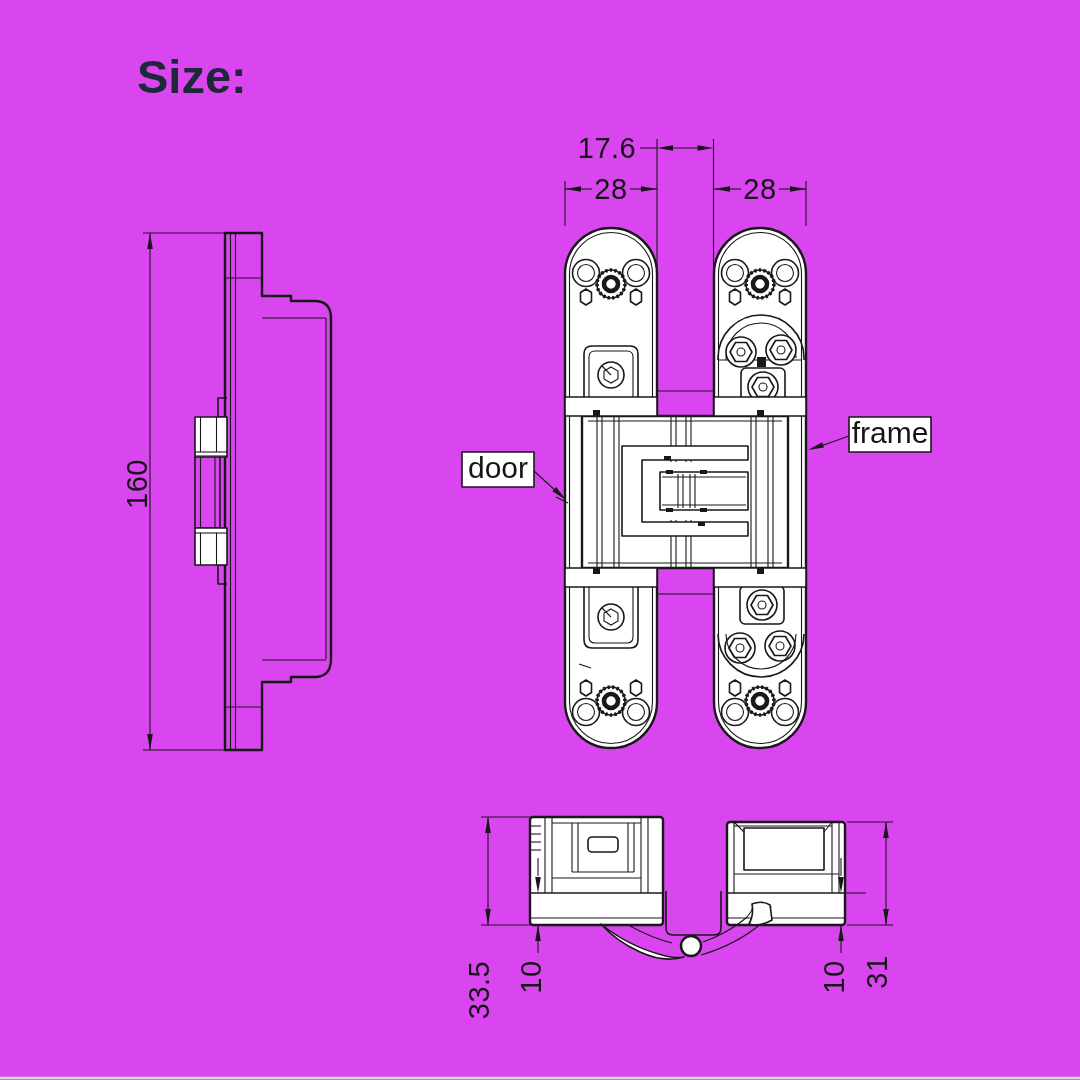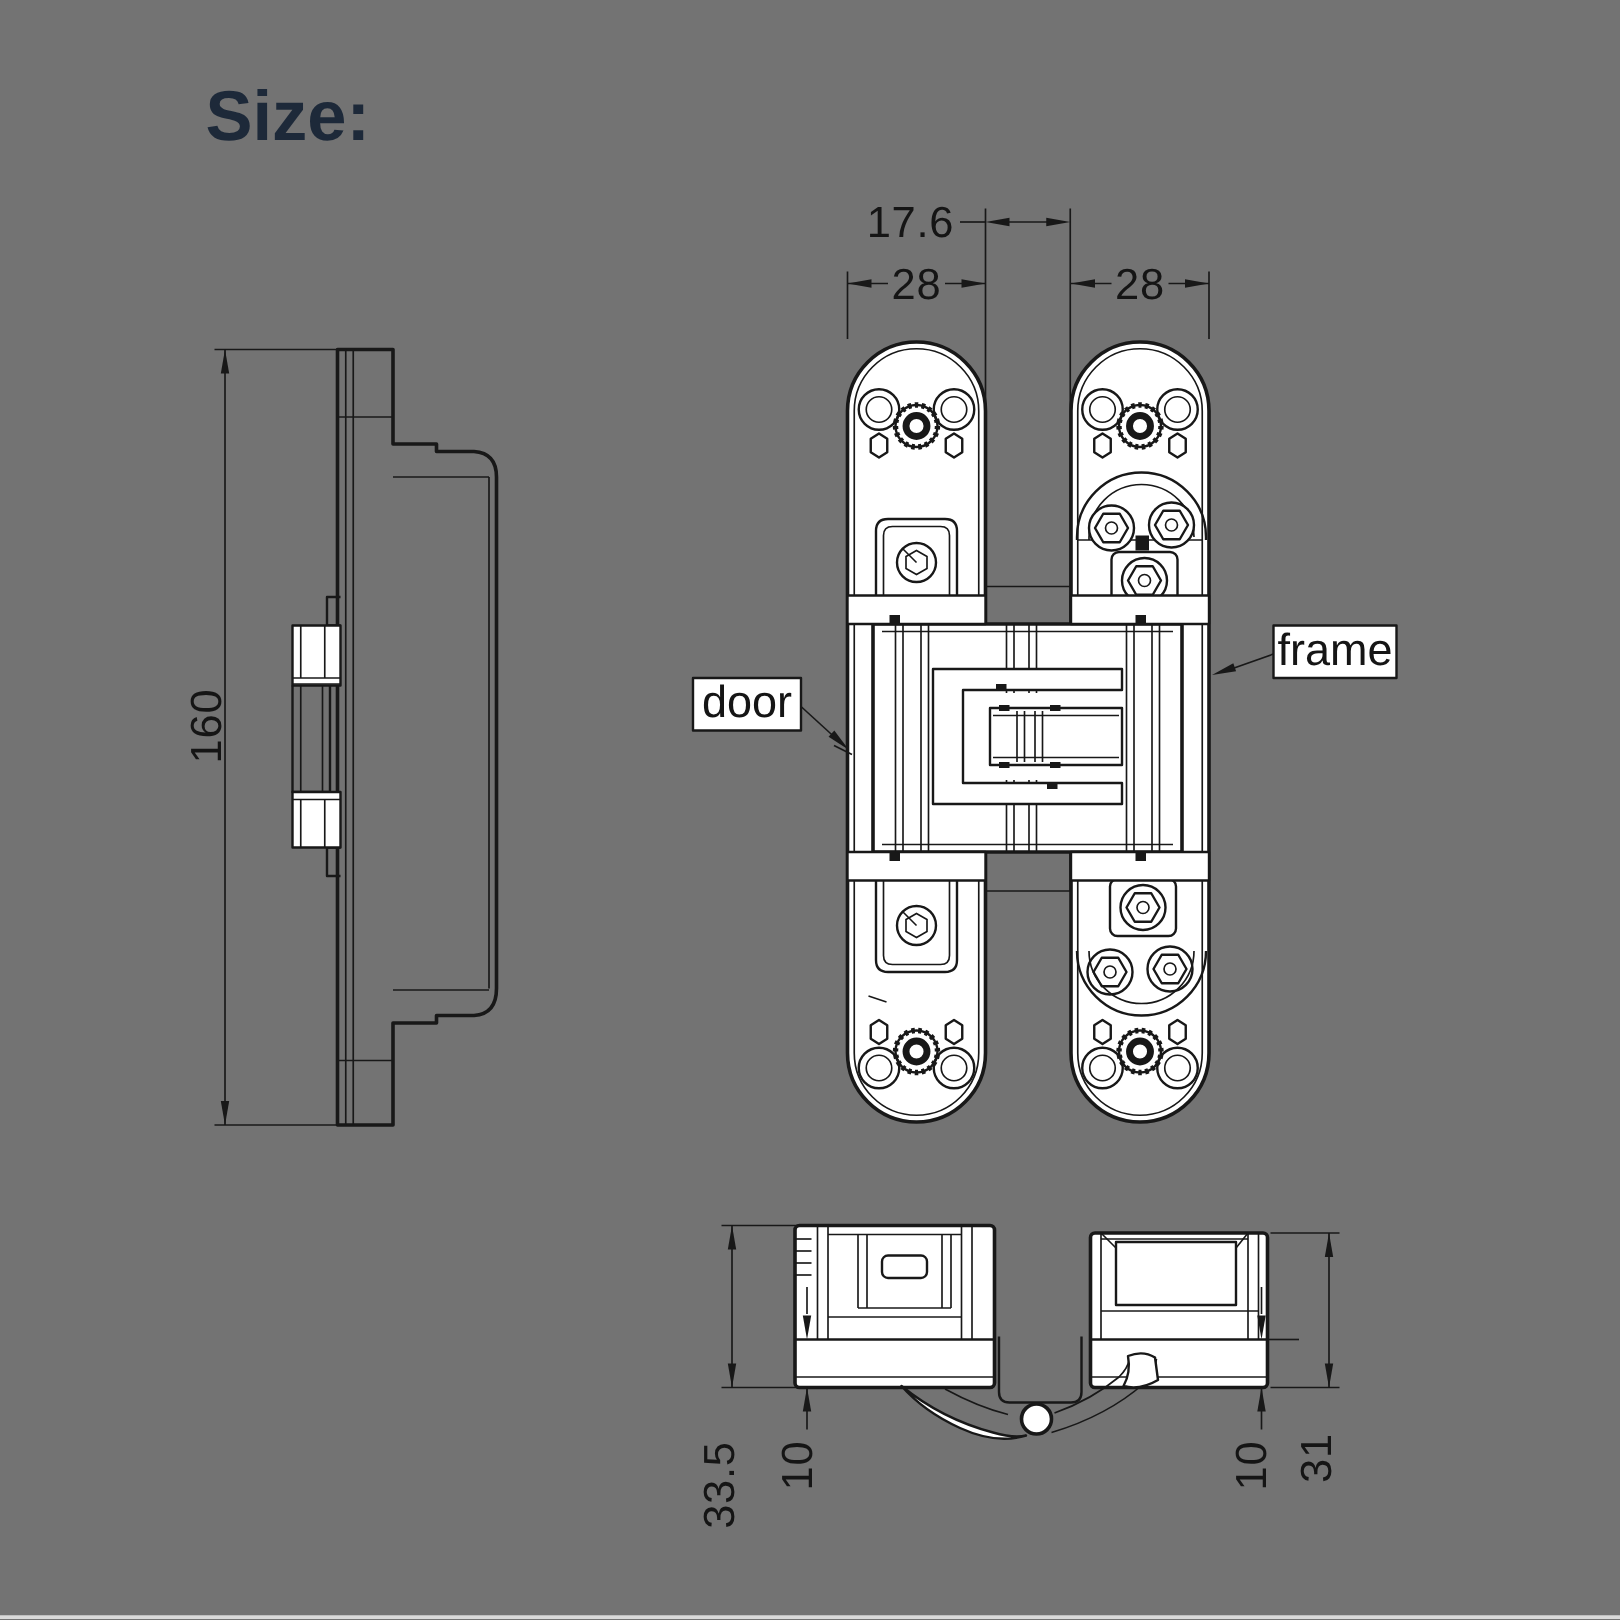--- a/index.html
+++ b/index.html
@@ -1,16 +1,16 @@
 <!DOCTYPE html>
 <html><head>
 <meta charset="utf-8">
 <style>
   html,body{margin:0;padding:0;background:#ffffff;}
-  .canvas{position:relative;width:1080px;height:1080px;background:#737373;overflow:hidden;
+  .canvas{position:relative;width:1080px;height:1080px;background:#d946ef;overflow:hidden;
           font-family:"Liberation Sans", sans-serif;}
   svg{position:absolute;left:0;top:0;}
   
   .sb{stroke:#181818;stroke-width:2.4;fill:none;stroke-linejoin:round;stroke-linecap:round;}
   .sm{stroke:#181818;stroke-width:1.6;fill:none;stroke-linejoin:round;}
   .st{stroke:#181818;stroke-width:1.1;fill:none;}
   .sd{stroke:#181818;stroke-width:1.1;fill:none;}
   .fw{fill:#ffffff;}
   .ar{fill:#181818;stroke:none;}
   .tick{fill:#181818;stroke:none;}

